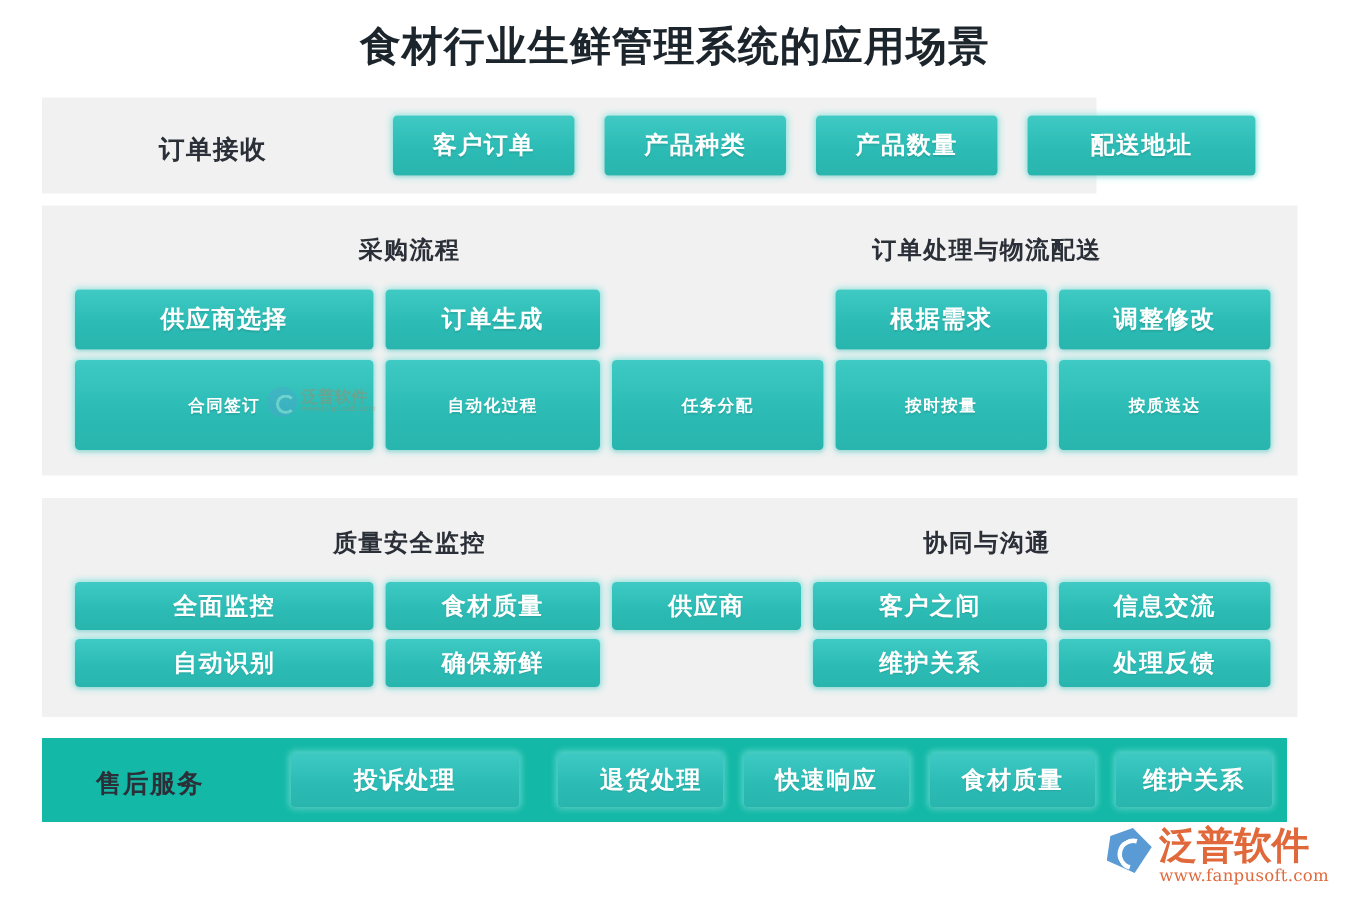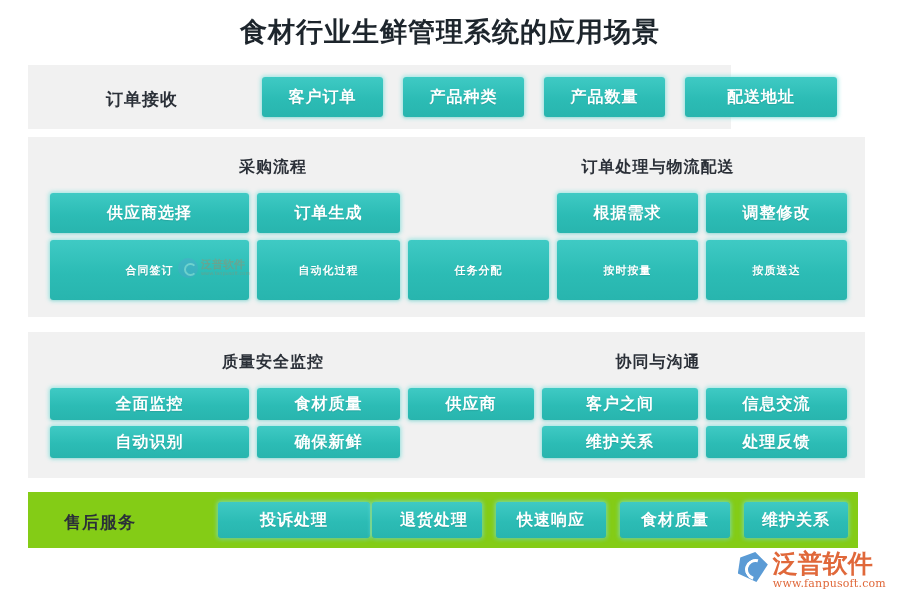--- a/index.html
+++ b/index.html
@@ -36,21 +36,21 @@
     line-height: 36px;
   }
 
   
   .section {
     position: absolute;
     background: #f1f1f1;
     box-sizing: border-box;
   }
   .section.shaded {
-    background: #84cc16;
+    background: #14b8a6;
   }
 
   #section-order-receiving { left: 28px; top: 65px;  width: 703px; height: 64px; }
   #section-procurement     { left: 28px; top: 137px; width: 837px; height: 180px; }
   #section-quality         { left: 28px; top: 332px; width: 837px; height: 146px; }
   #section-aftersales      { left: 28px; top: 492px; width: 830px; height: 56px; }
 
   
   .row-label {
     position: absolute;
@@ -231,21 +231,21 @@
 
     <div class="chip" style="left:22px;  top:94px; width:199px; height:32px;">自动识别</div>
     <div class="chip" style="left:229px; top:94px; width:143px; height:32px;">确保新鲜</div>
     <div class="chip" style="left:514px; top:94px; width:156px; height:32px;">维护关系</div>
     <div class="chip" style="left:678px; top:94px; width:141px; height:32px;">处理反馈</div>
   </div>
 
   <div class="section shaded" id="section-aftersales">
     <div class="row-label" style="left:36px; top:19px;">售后服务</div>
 
-    <div class="chip" style="left:190px; top:10px; width:152px; height:36px;">投诉处理</div>
+    <div class="chip" style="left:166px; top:10px; width:152px; height:36px;">投诉处理</div>
     <div class="chip" style="left:344px; top:10px; width:110px; height:36px;padding-left:14px;">退货处理</div>
     <div class="chip" style="left:468px; top:10px; width:110px; height:36px;">快速响应</div>
     <div class="chip" style="left:592px; top:10px; width:110px; height:36px;">食材质量</div>
     <div class="chip" style="left:716px; top:10px; width:104px; height:36px;">维护关系</div>
   </div>
 
   <div class="brand-logo">
     <div class="brand-mark">
       <div class="bm-shape"></div>
       <div class="bm-swoosh"></div>

